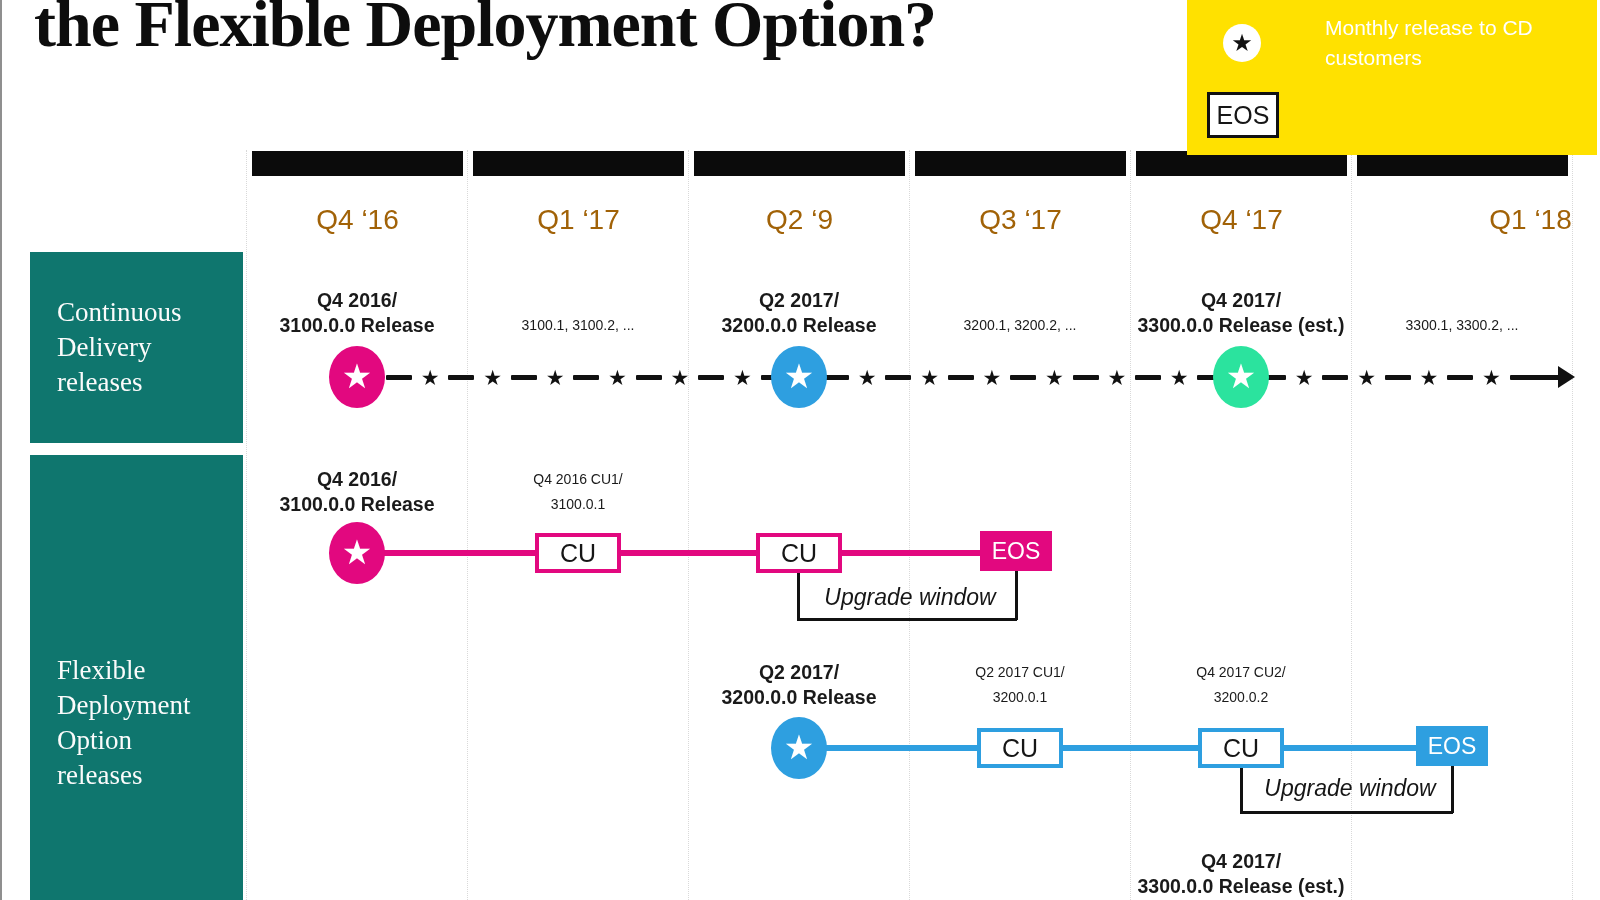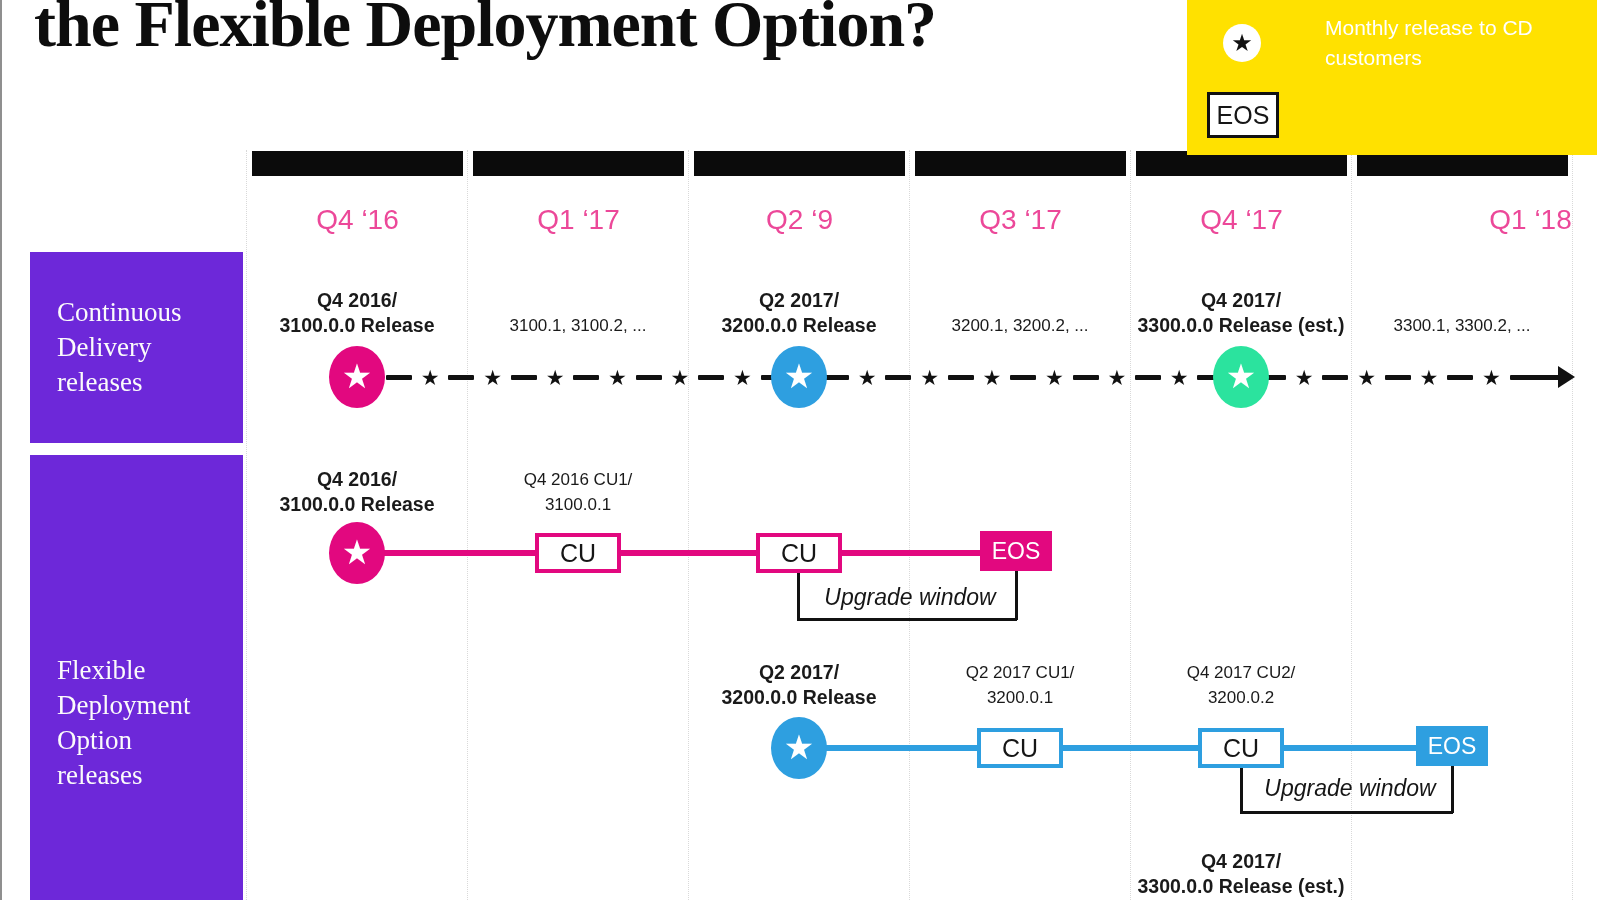--- a/index.html
+++ b/index.html
@@ -3,27 +3,27 @@
 <meta charset="utf-8">
 <style>
   html,body{margin:0;padding:0;background:#fff;}
   #canvas{position:relative;width:1600px;height:900px;background:#ffffff;overflow:hidden;
           font-family:"Liberation Sans",sans-serif;color:#1a1a1a;}
   .left-edge{position:absolute;left:0;top:0;width:2px;height:900px;background:#8f8f8f;}
   .title{position:absolute;left:34px;top:-14px;margin:0;font-family:"Liberation Serif",serif;
          font-weight:600;font-size:66px;color:#0d0d0d;white-space:pre;letter-spacing:-1px;}
   .sep{position:absolute;top:150px;bottom:0;width:0;border-left:1px dotted #d9d9d9;}
   .qbar{position:absolute;top:151px;height:25px;width:211px;background:#0b0b0b;}
-  .qlabel{position:absolute;top:204px;width:211px;text-align:center;font-size:28px;color:#ec4899;}
-  .sidebox{position:absolute;left:30px;width:213px;background:#6d28d9;display:flex;align-items:center;}
+  .qlabel{position:absolute;top:204px;width:211px;text-align:center;font-size:28px;color:#a16207;}
+  .sidebox{position:absolute;left:30px;width:213px;background:#0f766e;display:flex;align-items:center;}
   .sidebox .sidetext{font-family:"Liberation Serif",serif;font-size:27px;line-height:35px;
          color:#fbfbfb;padding-left:27px;white-space:pre;}
   .lbl{position:absolute;width:240px;text-align:center;white-space:pre;line-height:25px;}
   .lbl.bold{font-weight:bold;font-size:19.5px;}
-  .lbl.reg{font-size:17px;}
+  .lbl.reg{font-size:14px;}
   .badge{position:absolute;width:56px;height:62px;border-radius:50%;display:flex;
          align-items:center;justify-content:center;z-index:5;}
   .badge .badge-star{color:#fff;font-size:34px;line-height:34px;transform:translateY(-1px);}
   .starline{position:absolute;left:386px;top:365px;width:1150px;height:24px;display:flex;
          align-items:center;justify-content:space-between;}
   .dash{width:26px;height:5px;background:#111;border-radius:1px;flex:0 0 auto;}
   .mstar{font-size:21px;line-height:21px;color:#111;flex:0 0 auto;}
   .arrow-shaft{position:absolute;left:1534px;top:374.5px;width:26px;height:5px;background:#111;}
   .arrow-head{position:absolute;left:1558px;top:366px;width:0;height:0;
          border-left:17px solid #111;border-top:11px solid transparent;border-bottom:11px solid transparent;}

